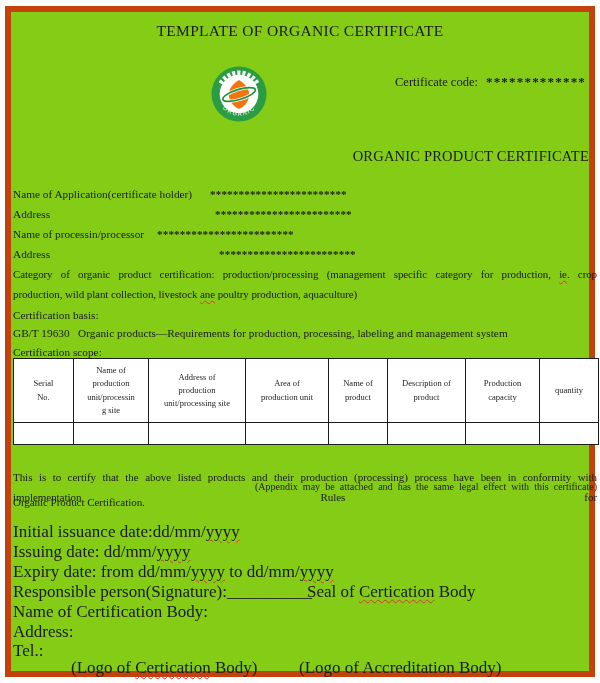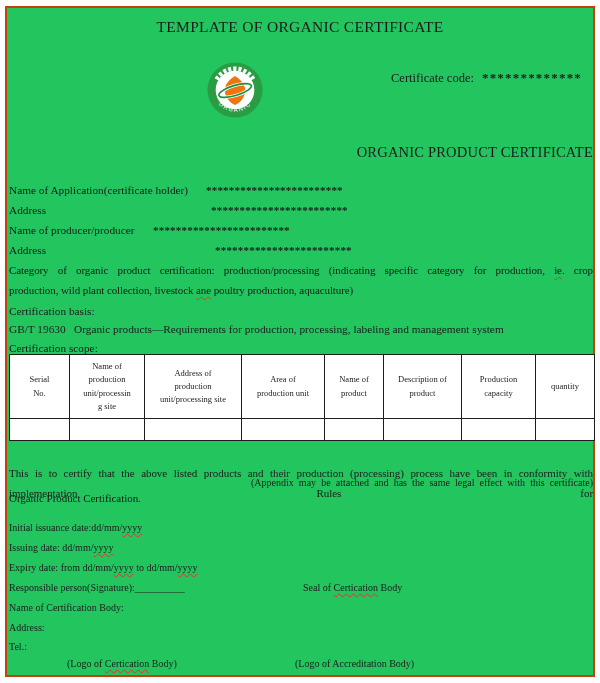--- a/index.html
+++ b/index.html
@@ -3,21 +3,21 @@
 <meta charset="utf-8">
 <style>
   html,body{margin:0;padding:0;}
   body{
     width:600px;height:683px;position:relative;background:#fdfdfd;
     font-family:"Liberation Serif","DejaVu Serif",serif;color:#1b1b1b;
     overflow:hidden;
   }
   .page{
     position:absolute;left:5px;right:5px;top:6px;bottom:6px;
-    border:2px solid #c2410c;background:#22c55e;
+    border:6px solid #c2410c;background:#84cc16;
   }
   .abs{position:absolute;}
   .doc-title{top:10px;left:0;width:100%;text-align:center;font-size:15.5px;letter-spacing:.3px;}
   .doc-subtitle{top:136px;left:0;width:100%;text-align:right;font-size:14.5px;letter-spacing:.2px;}
   .logo{top:53px;left:199px;}
   .cert-code{top:62px;left:384px;font-size:12.5px;text-align:center;}
   .stars-lg{font-weight:bold;font-size:13px;letter-spacing:1.2px;margin-left:8px;}
   .field-row{left:2px;width:584px;height:20px;line-height:20px;font-size:11.3px;}
   .field-row .val{position:absolute;top:0;font-weight:bold;font-size:11px;letter-spacing:.2px;}
   .para{left:2px;width:584px;font-size:11px;line-height:19.5px;letter-spacing:-.1px;}
@@ -34,21 +34,21 @@
     font-size:8.5px;line-height:1.55;text-align:center;white-space:pre-line;
     display:flex;align-items:center;justify-content:center;box-sizing:border-box;padding:2px 2px;
   }
   .scope-table .cell.last{border-right:none;}
   .scope-table .hcell{height:64px;}
   .scope-table .bcell{height:21px;border-bottom:none;}
   .appendix{left:2px;width:584px;top:437px;font-size:10px;text-align:right;word-spacing:2.6px;color:#222;margin-top:32px;}
   .certify{font-size:11px;letter-spacing:-.05px;}
   .certify.l1{top:456px;}
   .certify.l2{top:481px;}
-  .foot{left:2px;width:584px;font-size:10px;line-height:16px;}
+  .foot{left:2px;width:584px;font-size:17px;line-height:16px;}
   .seal{position:absolute;left:294px;top:0;}
   .logo-right{position:absolute;left:286px;top:0;}
   .logo-left{position:absolute;left:34px;top:0;margin-left:24px;}
 </style>
 </head>
 <body>
 
 <div class="page">
 
   <div class="abs doc-title">TEMPLATE OF ORGANIC CERTIFICATE</div>
@@ -78,31 +78,31 @@
 
   <div class="abs field-row" style="top:172px;">
     <span>Name of Application(certificate holder)</span>
     <span class="val" style="left:197px;">************************</span>
   </div>
   <div class="abs field-row" style="top:192px;">
     <span>Address</span>
     <span class="val" style="left:202px;">************************</span>
   </div>
   <div class="abs field-row" style="top:212px;">
-    <span>Name of producer/producer</span>
+    <span>Name of processin/processor</span>
     <span class="val" style="left:144px;">************************</span>
   </div>
   <div class="abs field-row" style="top:232px;">
     <span>Address</span>
     <span class="val" style="left:206px;">************************</span>
   </div>
 
   <div class="abs para" style="top:253px;">
     <div class="jline">
-      <span>Category of organic product certification: production/processing (indicating specific category for production, </span><span class="sq">ie</span><span>. crop</span>
+      <span>Category of organic product certification: production/processing (management specific category for production, </span><span class="sq">ie</span><span>. crop</span>
     </div>
     <div>
       <span>production, wild plant collection, livestock </span><span class="sq">ane</span><span> poultry production, aquaculture)</span>
     </div>
   </div>
 
   <div class="abs line11" style="top:295px;">Certification basis:</div>
   <div class="abs line11" style="top:313px;">GB/T 19630   Organic products—Requirements for production, processing, labeling and management system</div>
   <div class="abs line11" style="top:332px;">Certification scope:</div>
 

